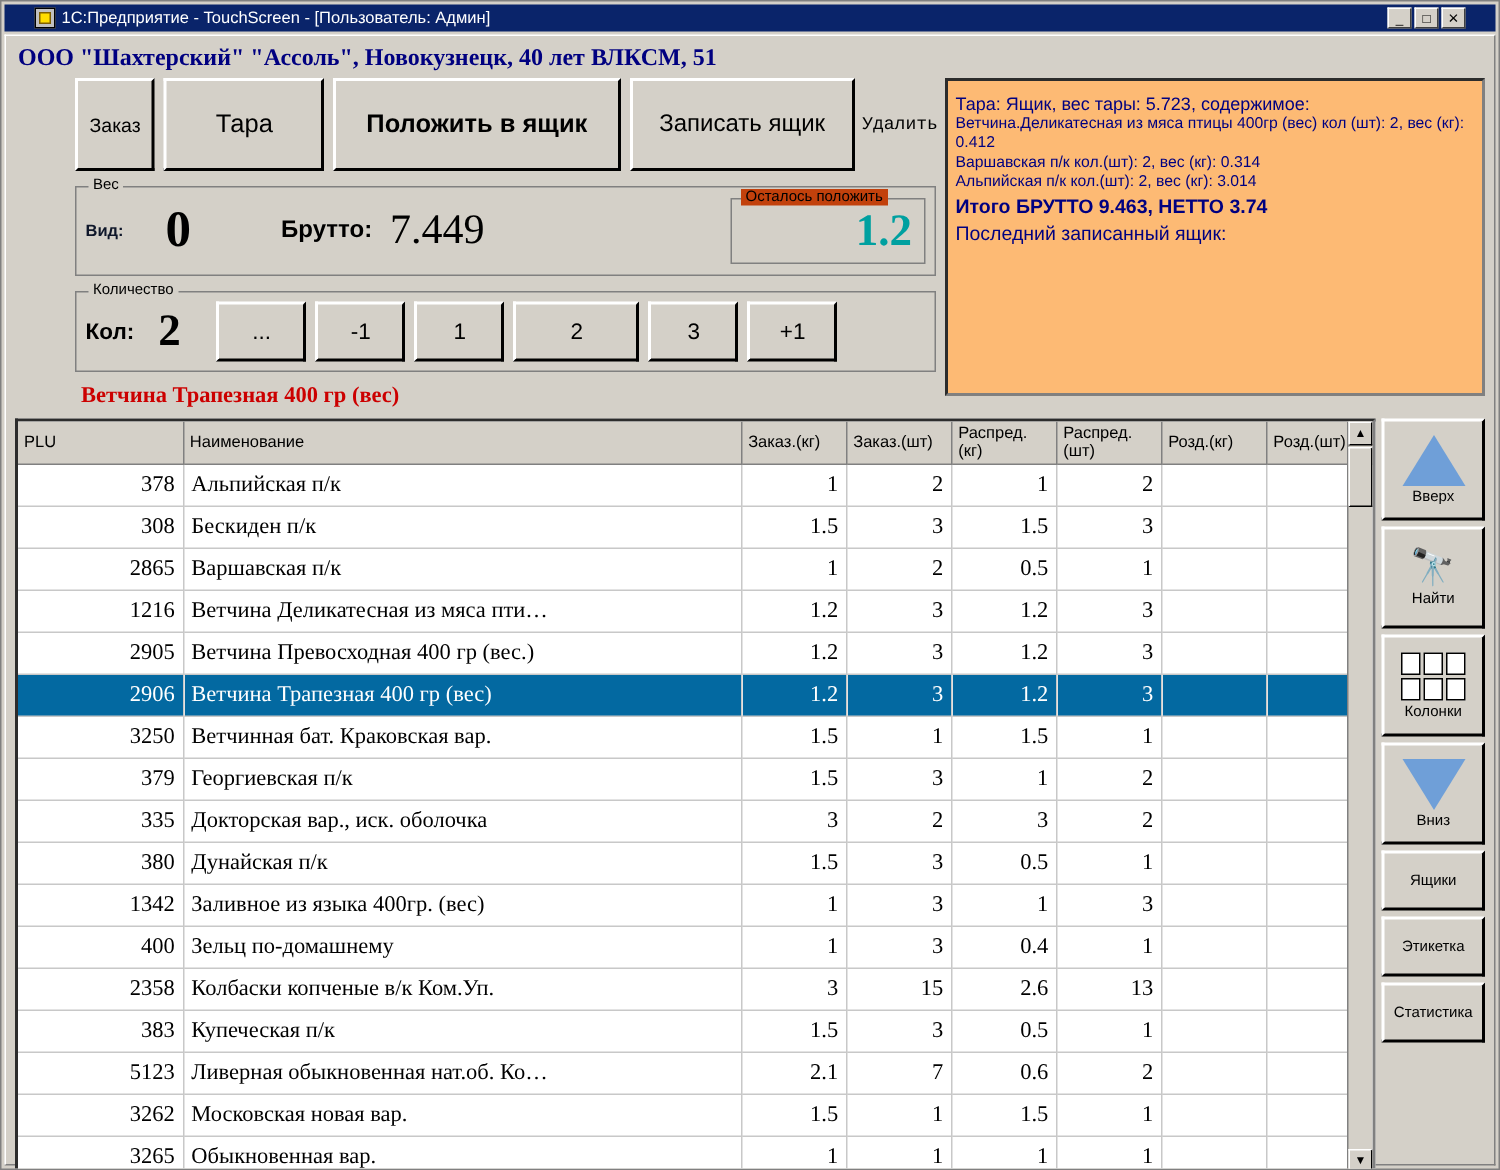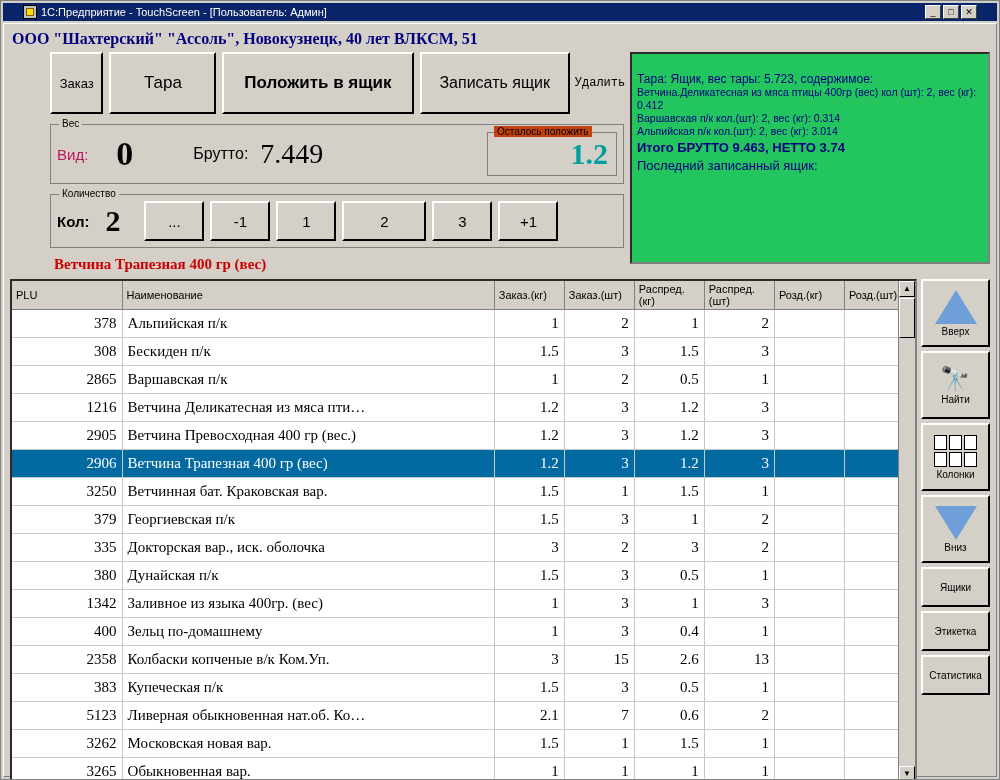--- a/index.html
+++ b/index.html
@@ -84,24 +84,24 @@
     margin: 2px 0 4px 2px;
     letter-spacing: 0px;
   }
   .top-area {
     display: flex;
     gap: 6px;
   }
   .left-panel { width: 574px; padding-left: 40px; }
   .right-panel {
     width: 390px;
-    background: #22c55e;
+    background: #fdba74;
     border: 2px inset #808080;
     box-sizing: border-box;
-    padding: 18px 5px;
+    padding: 8px 5px;
     height: 212px;
     overflow: hidden;
   }
   .rp-line { font-size: 12px; color: #000080; font-family: "Liberation Sans", sans-serif; }
   .rp-big { font-size: 13px; font-weight: bold; color: #000080; margin-top:2px; }
   .rp-small { font-size: 10.5px; color: #000080; line-height: 13px; }
   .rp-last { font-size: 13px; color: #000080; margin-top: 3px; }
 
   
   .btn-row {
@@ -149,29 +149,29 @@
     padding: 0 3px;
     color: #000;
     font-family: "Liberation Sans", sans-serif;
   }
   .row-ves {
     height: 58px;
     display: flex;
     align-items: center;
     padding: 0 6px;
   }
-  .lbl-vid { font-size: 15px; font-weight: normal; color: #be185d; }
+  .lbl-vid { font-size: 11px; font-weight: bold; color: #0f172a; }
   .big-num {
     font-size: 34px;
     font-weight: bold;
     color: #000;
     font-family: "Liberation Serif", serif;
     margin-left: 28px;
   }
-  .lbl-brutto { font-size: 16px; font-weight: normal; margin-left: 60px; }
+  .lbl-brutto { font-size: 16px; font-weight: bold; margin-left: 60px; }
   .brutto-num {
     font-size: 28px;
     font-weight: normal;
     font-family: "Liberation Serif", serif;
     margin-left: 12px;
   }
   .ost-box {
     margin-left: auto;
     width: 130px;
     height: 44px;

